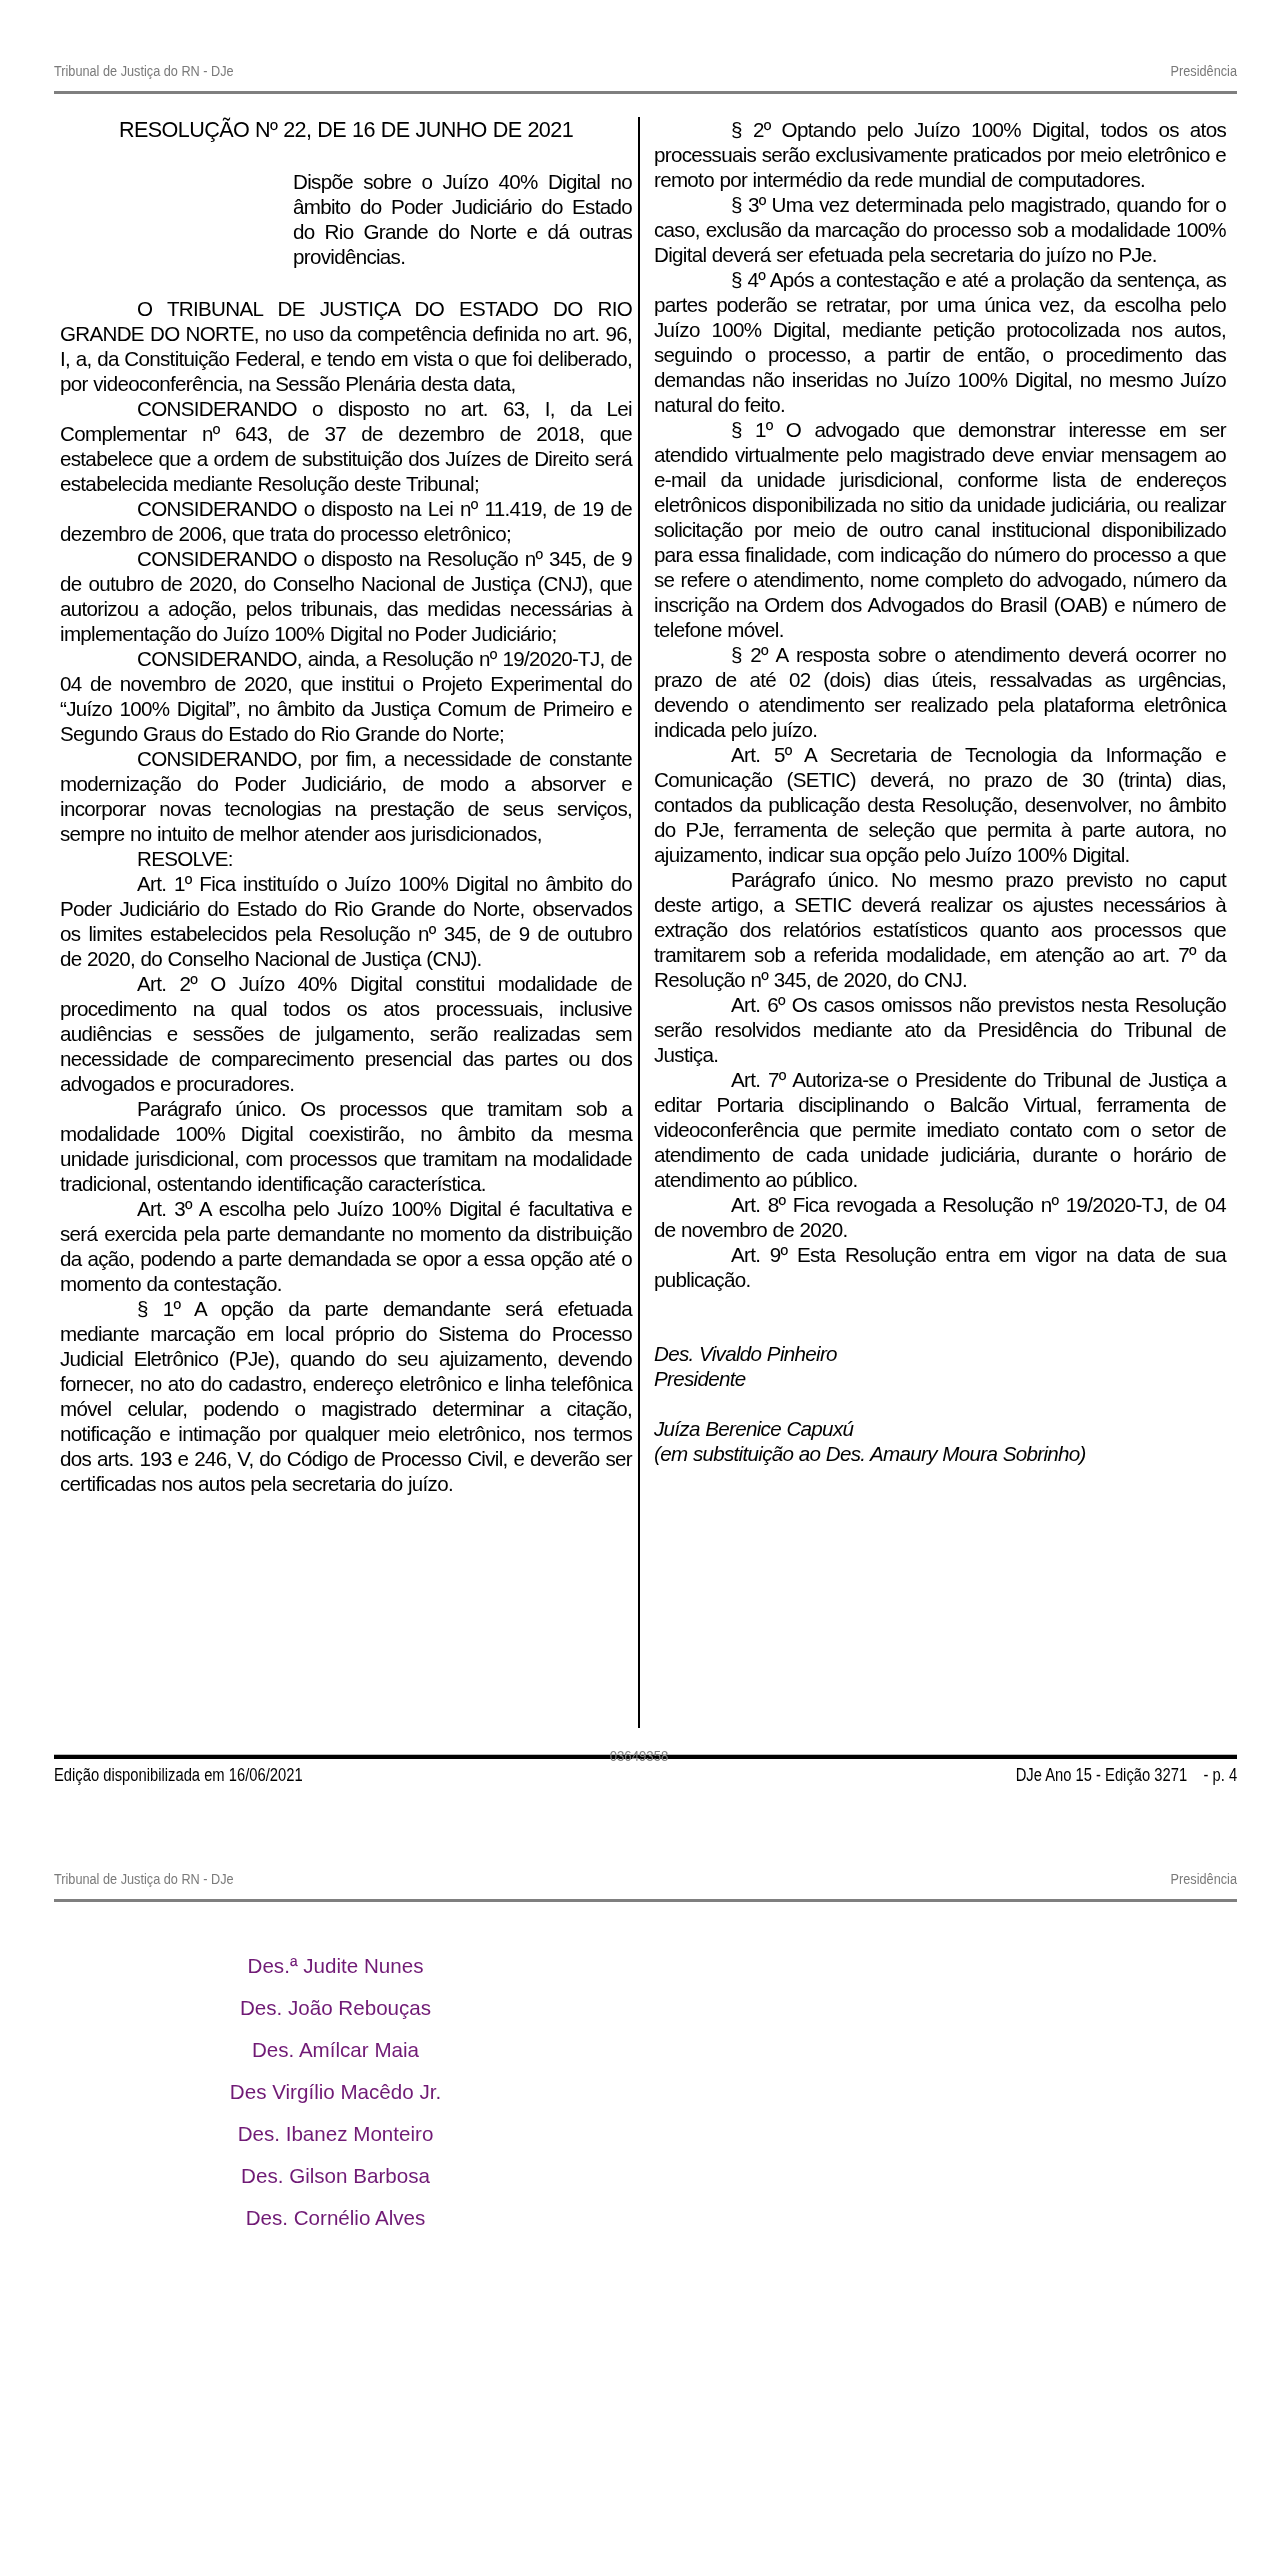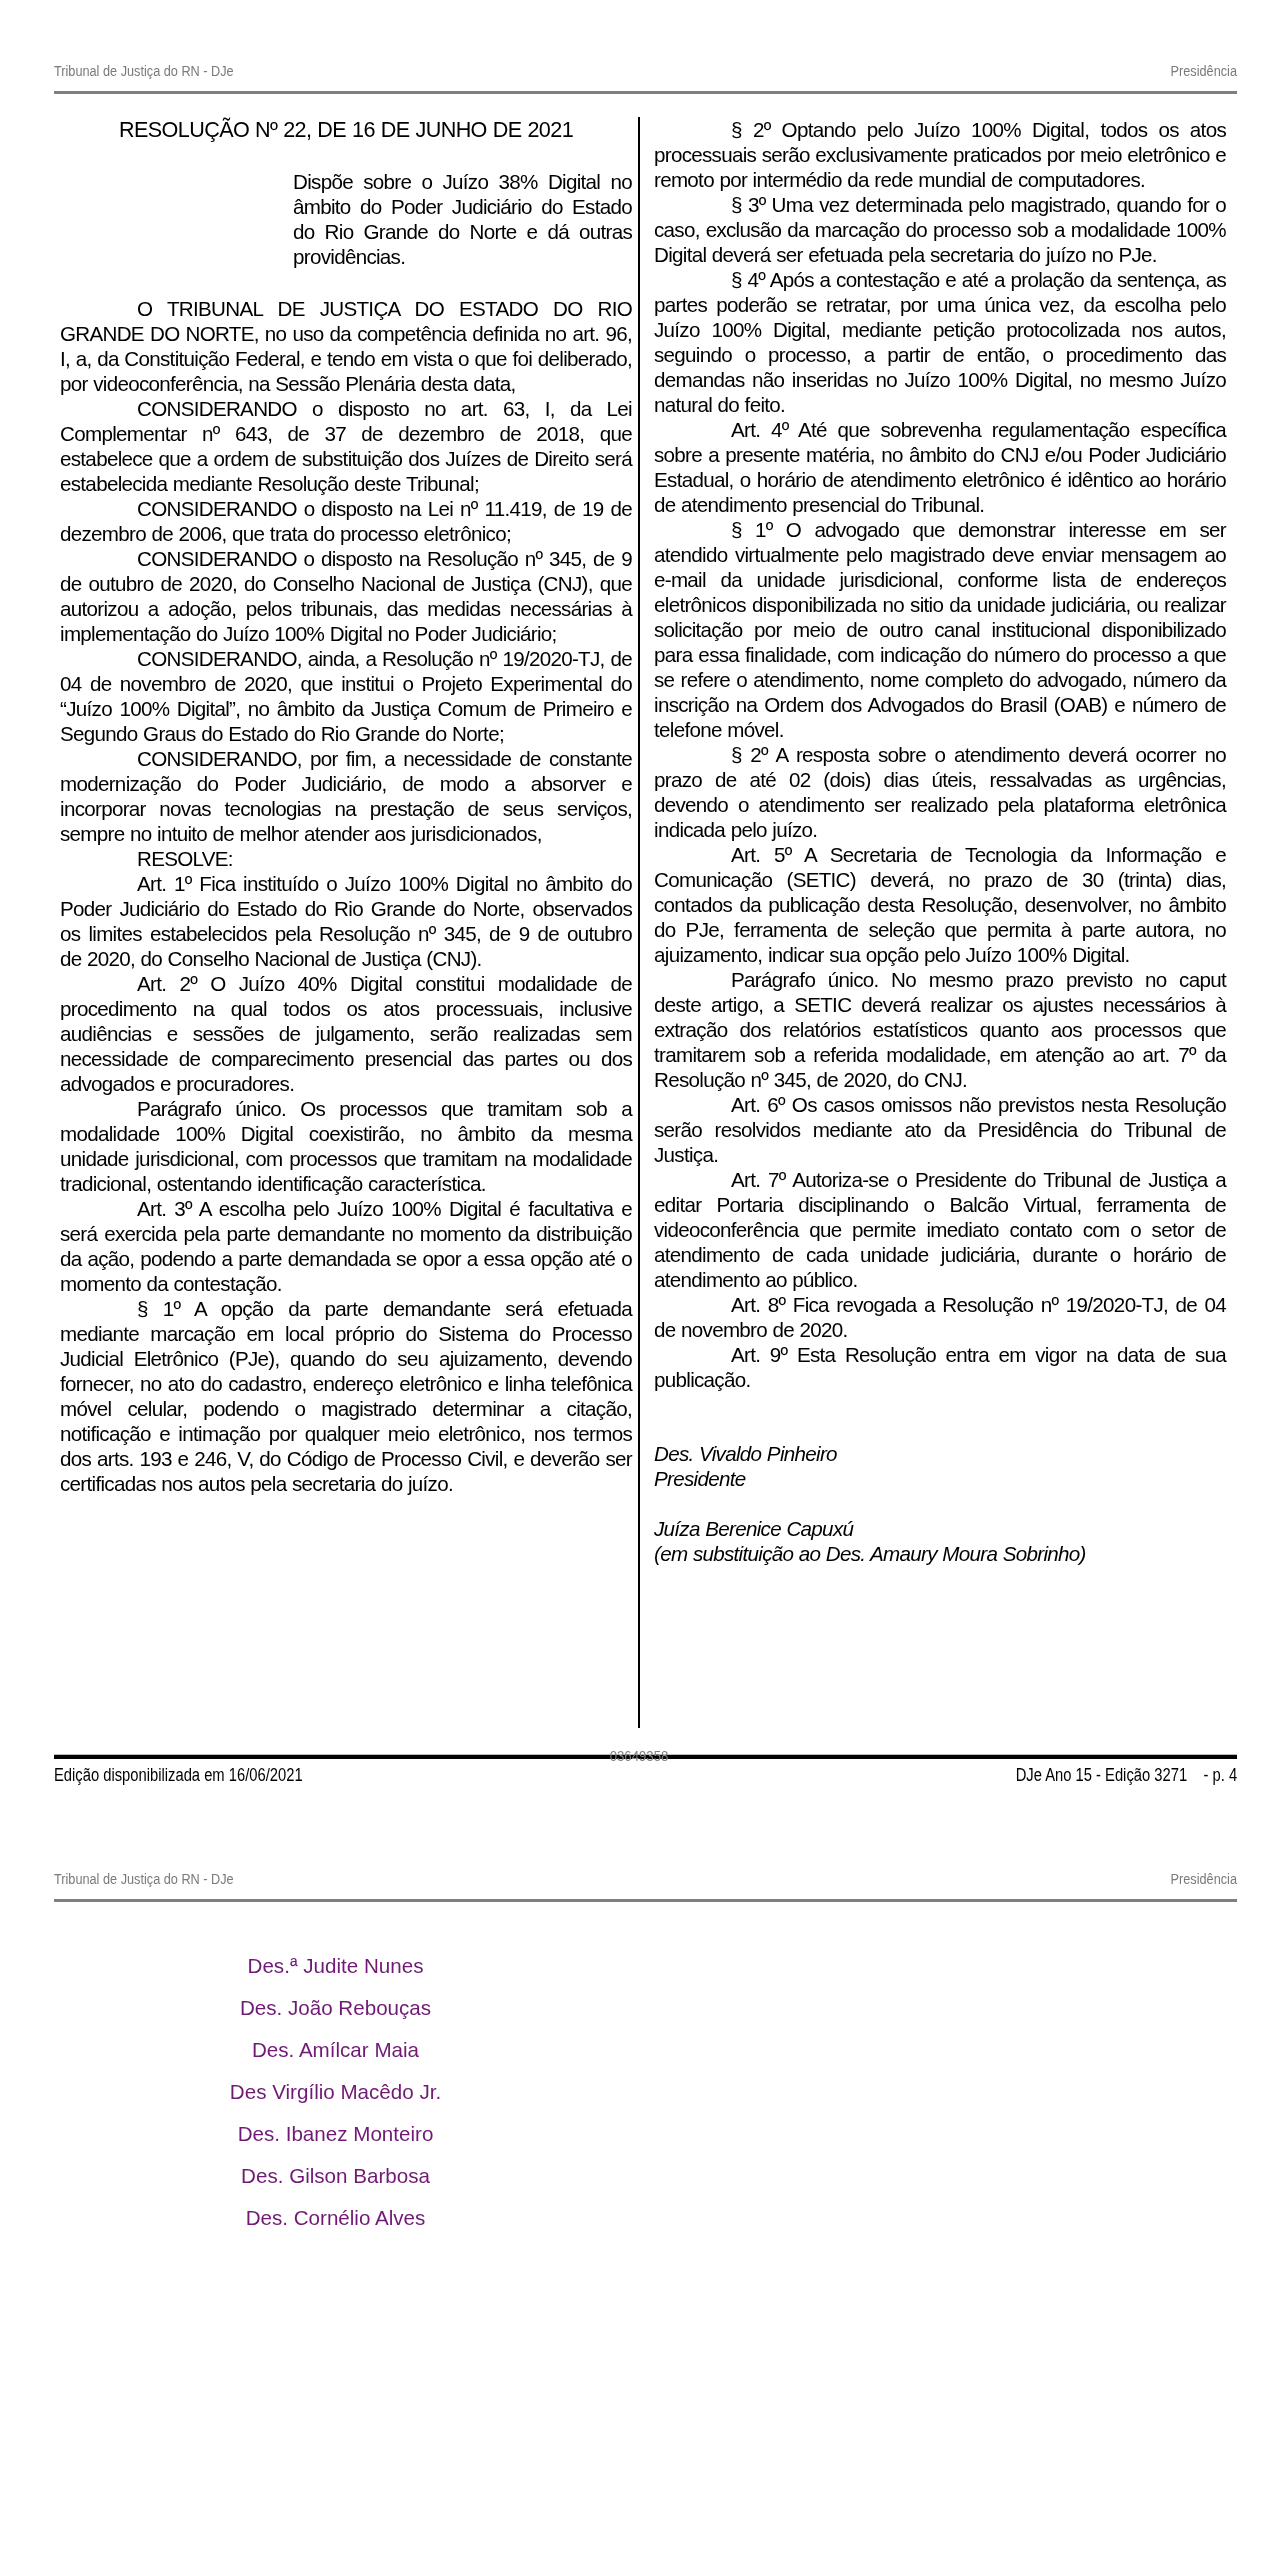--- a/index.html
+++ b/index.html
@@ -49,42 +49,41 @@
 
 <div class="page p1">
   <div class="hdr">
     <span class="l">Tribunal de Justiça do RN - DJe</span>
     <span class="r">Presidência</span>
   </div>
   <div class="hdr-rule"></div>
 
   <div class="col left narrow">
     <p class="title">RESOLUÇÃO Nº 22, DE 16 DE JUNHO DE 2021</p>
-    <p class="ementa">Dispõe sobre o Juízo 38% Digital no âmbito do Poder Judiciário do Estado do Rio Grande do Norte e dá outras providências.</p>
+    <p class="ementa">Dispõe sobre o Juízo 40% Digital no âmbito do Poder Judiciário do Estado do Rio Grande do Norte e dá outras providências.</p>
     <p class="ind">O TRIBUNAL DE JUSTIÇA DO ESTADO DO RIO GRANDE DO NORTE, no uso da competência definida no art. 96, I, a, da Constituição Federal, e tendo em vista o que foi deliberado, por videoconferência, na Sessão Plenária desta data,</p>
     <p class="ind">CONSIDERANDO o disposto no art. 63, I, da Lei Complementar nº 643, de 37 de dezembro de 2018, que estabelece que a ordem de substituição dos Juízes de Direito será estabelecida mediante Resolução deste Tribunal;</p>
     <p class="ind">CONSIDERANDO o disposto na Lei nº 11.419, de 19 de dezembro de 2006, que trata do processo eletrônico;</p>
     <p class="ind">CONSIDERANDO o disposto na Resolução nº 345, de 9 de outubro de 2020, do Conselho Nacional de Justiça (CNJ), que autorizou a adoção, pelos tribunais, das medidas necessárias à implementação do Juízo 100% Digital no Poder Judiciário;</p>
     <p class="ind">CONSIDERANDO, ainda, a Resolução nº 19/2020-TJ, de 04 de novembro de 2020, que institui o Projeto Experimental do “Juízo 100% Digital”, no âmbito da Justiça Comum de Primeiro e Segundo Graus do Estado do Rio Grande do Norte;</p>
     <p class="ind">CONSIDERANDO, por fim, a necessidade de constante modernização do Poder Judiciário, de modo a absorver e incorporar novas tecnologias na prestação de seus serviços, sempre no intuito de melhor atender aos jurisdicionados,</p>
     <p class="ind">RESOLVE:</p>
     <p class="ind">Art. 1º Fica instituído o Juízo 100% Digital no âmbito do Poder Judiciário do Estado do Rio Grande do Norte, observados os limites estabelecidos pela Resolução nº 345, de 9 de outubro de 2020, do Conselho Nacional de Justiça (CNJ).</p>
     <p class="ind">Art. 2º O Juízo 40% Digital constitui modalidade de procedimento na qual todos os atos processuais, inclusive audiências e sessões de julgamento, serão realizadas sem necessidade de comparecimento presencial das partes ou dos advogados e procuradores.</p>
     <p class="ind">Parágrafo único.  Os processos que tramitam sob a modalidade 100% Digital coexistirão, no âmbito da mesma unidade jurisdicional, com processos que tramitam na modalidade tradicional, ostentando identificação característica.</p>
     <p class="ind">Art. 3º A escolha pelo Juízo 100% Digital é facultativa e será exercida pela parte demandante no momento da distribuição da ação, podendo a parte demandada se opor a essa opção até o momento da contestação.</p>
     <p class="ind">§ 1º A opção da parte demandante será efetuada mediante marcação em local próprio do Sistema do Processo Judicial Eletrônico (PJe), quando do seu ajuizamento, devendo fornecer, no ato do cadastro, endereço eletrônico e linha telefônica móvel celular, podendo o magistrado determinar a citação, notificação e intimação por qualquer meio eletrônico, nos termos dos arts. 193 e 246, V, do Código de Processo Civil, e deverão ser certificadas nos autos pela secretaria do juízo.</p>
   </div>
 
   <div class="divider"></div>
 
   <div class="col right narrow">
     <p class="ind">§ 2º Optando pelo Juízo 100% Digital, todos os atos processuais serão exclusivamente praticados por meio eletrônico e remoto por intermédio da rede mundial de computadores.</p>
     <p class="ind">§ 3º Uma vez determinada pelo magistrado, quando for o caso, exclusão da marcação do processo sob a modalidade 100% Digital deverá ser efetuada pela secretaria do juízo no PJe.</p>
     <p class="ind">§ 4º Após a contestação e até a prolação da sentença, as partes poderão se retratar, por uma única vez, da escolha pelo Juízo 100% Digital, mediante petição protocolizada nos autos, seguindo o processo, a partir de então, o procedimento das demandas não inseridas no Juízo 100% Digital, no mesmo Juízo natural do feito.</p>
-    <p class="ind">Art. 4º Até que sobrevenha regulamentação específica sobre a presente matéria, no âmbito do CNJ e/ou Poder Judiciário Estadual, o horário de atendimento eletrônico é idêntico ao horário de atendimento presencial do Tribunal.</p>
     <p class="ind">§ 1º O advogado que demonstrar interesse em ser atendido virtualmente pelo magistrado deve enviar mensagem ao e-mail da unidade jurisdicional, conforme lista de endereços eletrônicos disponibilizada no sitio da unidade judiciária, ou realizar solicitação por meio de outro canal institucional disponibilizado para essa finalidade, com indicação do número do processo a que se refere o atendimento, nome completo do advogado, número da inscrição na Ordem dos Advogados do Brasil (OAB) e número de telefone móvel.</p>
     <p class="ind">§ 2º A resposta sobre o atendimento deverá ocorrer no prazo de até 02 (dois) dias úteis, ressalvadas as urgências, devendo o atendimento ser realizado pela plataforma eletrônica indicada pelo juízo.</p>
     <p class="ind">Art. 5º A Secretaria de Tecnologia da Informação e Comunicação (SETIC) deverá, no prazo de 30 (trinta) dias, contados da publicação desta Resolução, desenvolver, no âmbito do PJe, ferramenta de seleção que permita à parte autora, no ajuizamento, indicar sua opção pelo Juízo 100% Digital.</p>
     <p class="ind">Parágrafo único. No mesmo prazo previsto no caput deste artigo, a SETIC deverá realizar os ajustes necessários à extração dos relatórios estatísticos quanto aos processos que tramitarem sob a referida modalidade, em atenção ao art. 7º da Resolução nº 345, de 2020, do CNJ.</p>
     <p class="ind">Art. 6º Os casos omissos não previstos nesta Resolução serão resolvidos mediante ato da Presidência do Tribunal de Justiça.</p>
     <p class="ind">Art. 7º Autoriza-se o Presidente do Tribunal de Justiça a editar Portaria disciplinando o Balcão Virtual, ferramenta de videoconferência que permite imediato contato com o setor de atendimento de cada unidade judiciária, durante o horário de atendimento ao público.</p>
     <p class="ind">Art. 8º Fica revogada a Resolução nº 19/2020-TJ, de 04 de novembro de 2020.</p>
     <p class="ind">Art. 9º Esta Resolução entra em vigor na data de sua publicação.</p>
 
     <p class="sig first">Des. Vivaldo Pinheiro</p>

